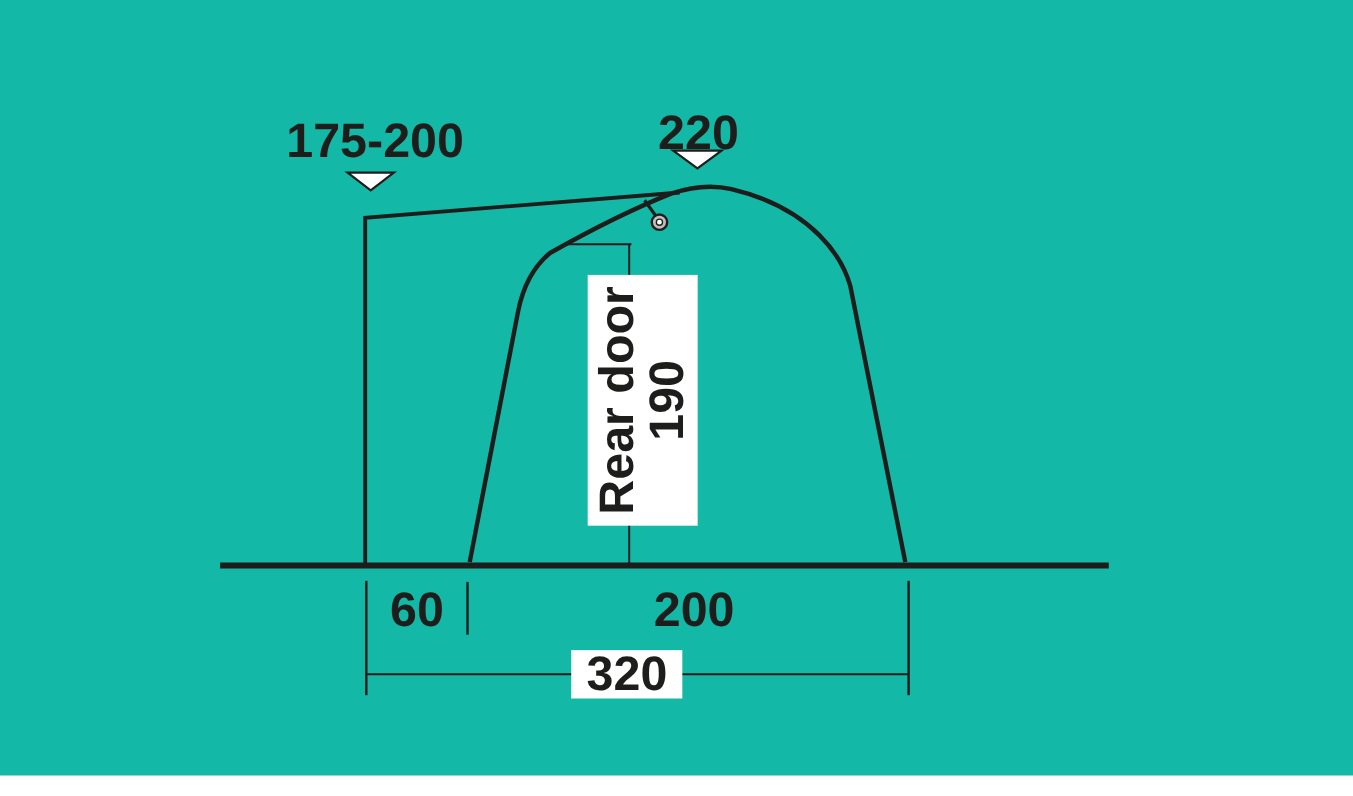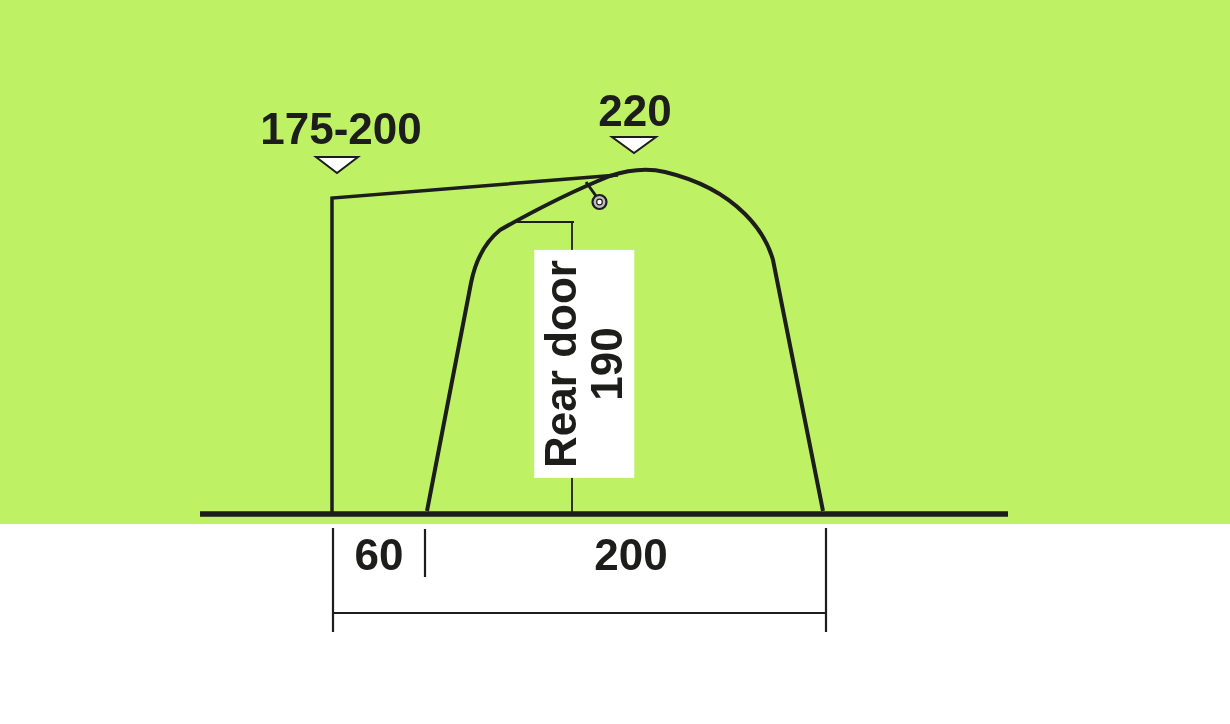--- a/index.html
+++ b/index.html
@@ -7,22 +7,22 @@
     padding: 0;
     width: 1230px;
     height: 724px;
     background: #ffffff;
     overflow: hidden;
     font-family: "Liberation Sans", sans-serif;
   }
   .stage {
     position: relative;
     width: 1230px;
-    height: 524px;
-    background: #bef264;
+    height: 705px;
+    background: #14b8a6;
   }
   svg.linework {
     position: absolute;
     left: 0; top: 0;
     width: 1230px;
     height: 724px;
   }
   .dim-label {
     position: absolute;
     transform: translate(-50%, -50%);
@@ -45,21 +45,21 @@
     text-align: center;
     font-weight: bold;
     font-size: 44px;
     color: #1d1d1b;
     line-height: 1.04;
     white-space: nowrap;
     background: #ffffff;
     padding: 4px 10px;
   }
   .lbl-height-left  { left: 341px; top: 129px; }
-  .lbl-height-peak  { left: 635px; top: 111px; }
+  .lbl-height-peak  { left: 635px; top: 121px; }
   .lbl-width-left   { left: 379px; top: 555px; text-align: right; }
   .lbl-width-door   { left: 631px; top: 555px; }
   .lbl-width-total  { left: 570px; top: 613px; }
 </style>
 </head>
 <body>
 
 <div class="stage">
 
   <svg class="linework" viewBox="0 0 1230 724">
@@ -96,14 +96,15 @@
 
   <div class="rotated-block">
     <div>Rear door</div>
     <div>190</div>
   </div>
 
   <div class="dim-label lbl-width-left">60</div>
 
   <div class="dim-label lbl-width-door">200</div>
 
+  <div class="dim-label lbl-width-total masked">320</div>
 
 </div>
 
 </body></html>

